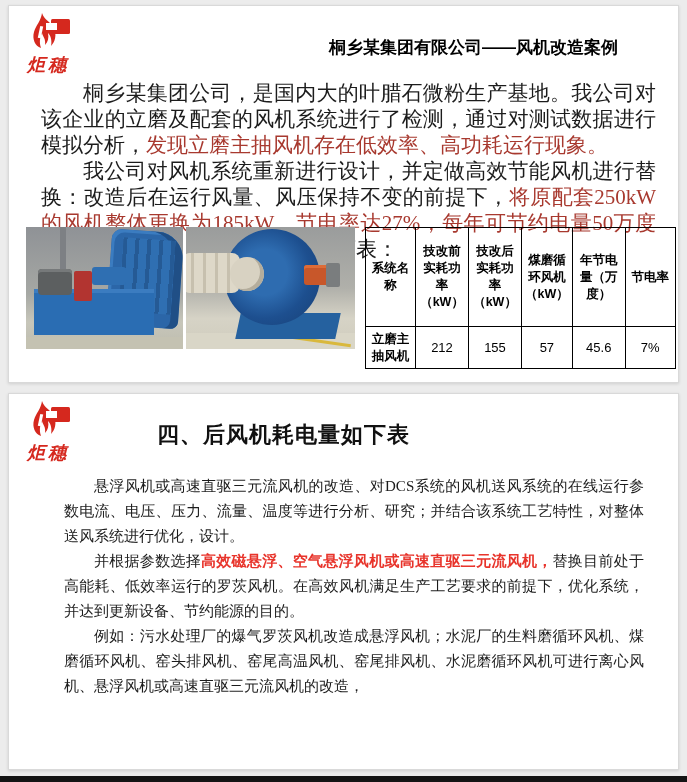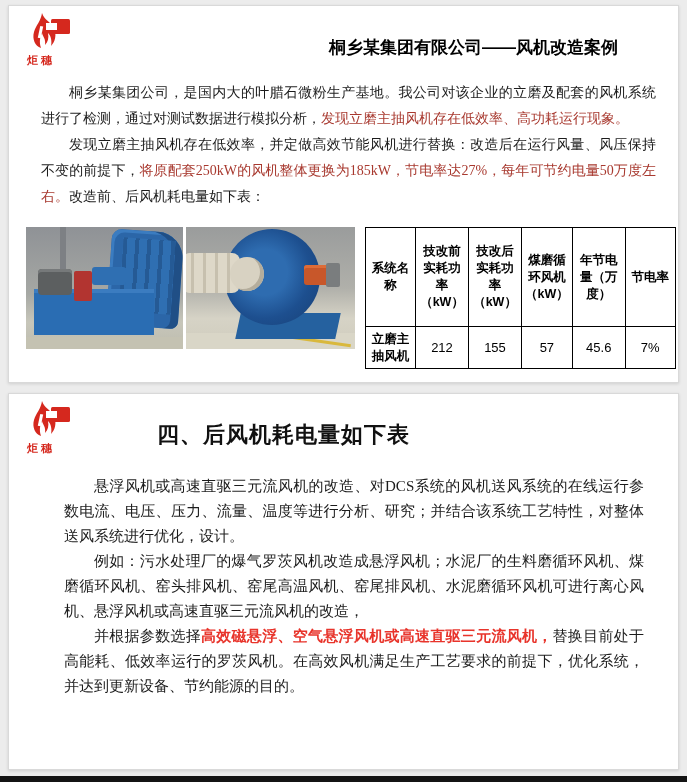--- a/index.html
+++ b/index.html
@@ -14,41 +14,41 @@
     border:1px solid #d9d9d9;box-shadow:0 1px 3px rgba(0,0,0,0.12);
     box-sizing:border-box;
   }
   #page1{top:5px;height:378px;}
   #page2{top:393px;height:377px;}
 
   
   .logo{position:absolute;left:18px;top:6px;width:60px;}
   .logo svg{display:block;}
   .logo .logo-text{
-    color:#d5281e;font-weight:bold;font-size:11px;letter-spacing:3px;
-    font-family:"Liberation Sans","DejaVu Sans",sans-serif;margin-top:1px;
+    color:#d5281e;font-weight:bold;font-size:18px;letter-spacing:3px;
+    font-family:"Liberation Sans","DejaVu Sans",sans-serif;margin-top:1px;font-style:italic;
   }
 
   
   .doc-title{
     position:absolute;left:0;right:60px;top:30px;text-align:right;
     font-family:"Liberation Sans","DejaVu Sans",sans-serif;
     font-weight:bold;font-size:17px;color:#000;
   }
   .section-title{
     position:absolute;left:148px;top:26px;
     font-size:22px;color:#111;font-weight:600;
     font-family:"Liberation Serif","DejaVu Serif",serif;
     letter-spacing:1px;
   }
 
   
   .body-text{
     position:absolute;color:#1c1c1c;
-    font-size:14px;line-height:26px;text-align:justify;
+    font-size:21px;line-height:26px;text-align:justify;
   }
   #page1 .body-text{left:32px;right:22px;top:74px;}
   #page2 .body-text{left:55px;width:580px;top:80px;font-size:15px;line-height:25px;}
   .body-text p{margin:0;text-indent:2em;}
   .red-dark{color:#a8392f;}
   .red-bright{color:#e8342b;font-weight:bold;}
 
   
   .figure-row{position:absolute;left:17px;top:221px;right:14px;display:flex;}
   .photo{height:122px;position:relative;overflow:hidden;flex:none;}
@@ -102,21 +102,21 @@
       <rect x="19" y="11" width="11" height="7" fill="#ffffff"></rect>
       <rect x="12" y="14" width="3" height="12" fill="#ffffff" transform="rotate(12 13 20)"></rect>
     </svg>
     <div class="logo-text">炬穗</div>
   </div>
 
   <div class="doc-title">桐乡某集团有限公司——风机改造案例</div>
 
   <div class="body-text">
     <p><span>桐乡某集团公司，是国内大的叶腊石微粉生产基地。我公司对该企业的立磨及配套的风机系统进行了检测，通过对测试数据进行模拟分析，</span><span class="red-dark">发现立磨主抽风机存在低效率、高功耗运行现象。</span></p>
-    <p><span>发现立磨主抽风机存在低效率，并定做高效节能风机进行替换：改造后在运行风量、风压保持不变的前提下，</span><span class="red-dark">将原配套250kW的风机整体更换为185kW，节电率达27%，每年可节约电量50万度左右。</span><span>改造前、后风机耗电量如下表：</span></p>
+    <p><span>我公司对风机系统重新进行设计，并定做高效节能风机进行替换：改造后在运行风量、风压保持不变的前提下，</span><span class="red-dark">将原配套250kW的风机整体更换为185kW，节电率达27%，每年可节约电量50万度左右。</span><span>改造前、后风机耗电量如下表：</span></p>
   </div>
 
   <div class="figure-row">
 
     <div class="photo" id="photo1">
       <div class="p1-beam"></div>
       <div class="p1-scroll"></div>
       <div class="p1-ribs"></div>
       <div class="p1-floor"></div>
       <div class="p1-base"></div>
@@ -168,18 +168,18 @@
       <rect x="19" y="11" width="11" height="7" fill="#ffffff"></rect>
       <rect x="12" y="14" width="3" height="12" fill="#ffffff" transform="rotate(12 13 20)"></rect>
     </svg>
     <div class="logo-text">炬穗</div>
   </div>
 
   <div class="section-title">四、后风机耗电量如下表</div>
 
   <div class="body-text">
     <p>悬浮风机或高速直驱三元流风机的改造、对DCS系统的风机送风系统的在线运行参数电流、电压、压力、流量、温度等进行分析、研究；并结合该系统工艺特性，对整体送风系统进行优化，设计。</p>
+    <p><span>并根据参数选择</span><span class="red-bright">高效磁悬浮、空气悬浮风机或高速直驱三元流风机，</span><span>替换目前处于高能耗、低效率运行的罗茨风机。在高效风机满足生产工艺要求的前提下，优化系统，并达到更新设备、节约能源的目的。</span></p>
     <p>例如：污水处理厂的爆气罗茨风机改造成悬浮风机；水泥厂的生料磨循环风机、煤磨循环风机、窑头排风机、窑尾高温风机、窑尾排风机、水泥磨循环风机可进行离心风机、悬浮风机或高速直驱三元流风机的改造，</p>
-    <p><span>并根据参数选择</span><span class="red-bright">高效磁悬浮、空气悬浮风机或高速直驱三元流风机，</span><span>替换目前处于高能耗、低效率运行的罗茨风机。在高效风机满足生产工艺要求的前提下，优化系统，并达到更新设备、节约能源的目的。</span></p>
   </div>
 </div>
 
 <div class="bottom-bar"></div>
 
 </body></html>

